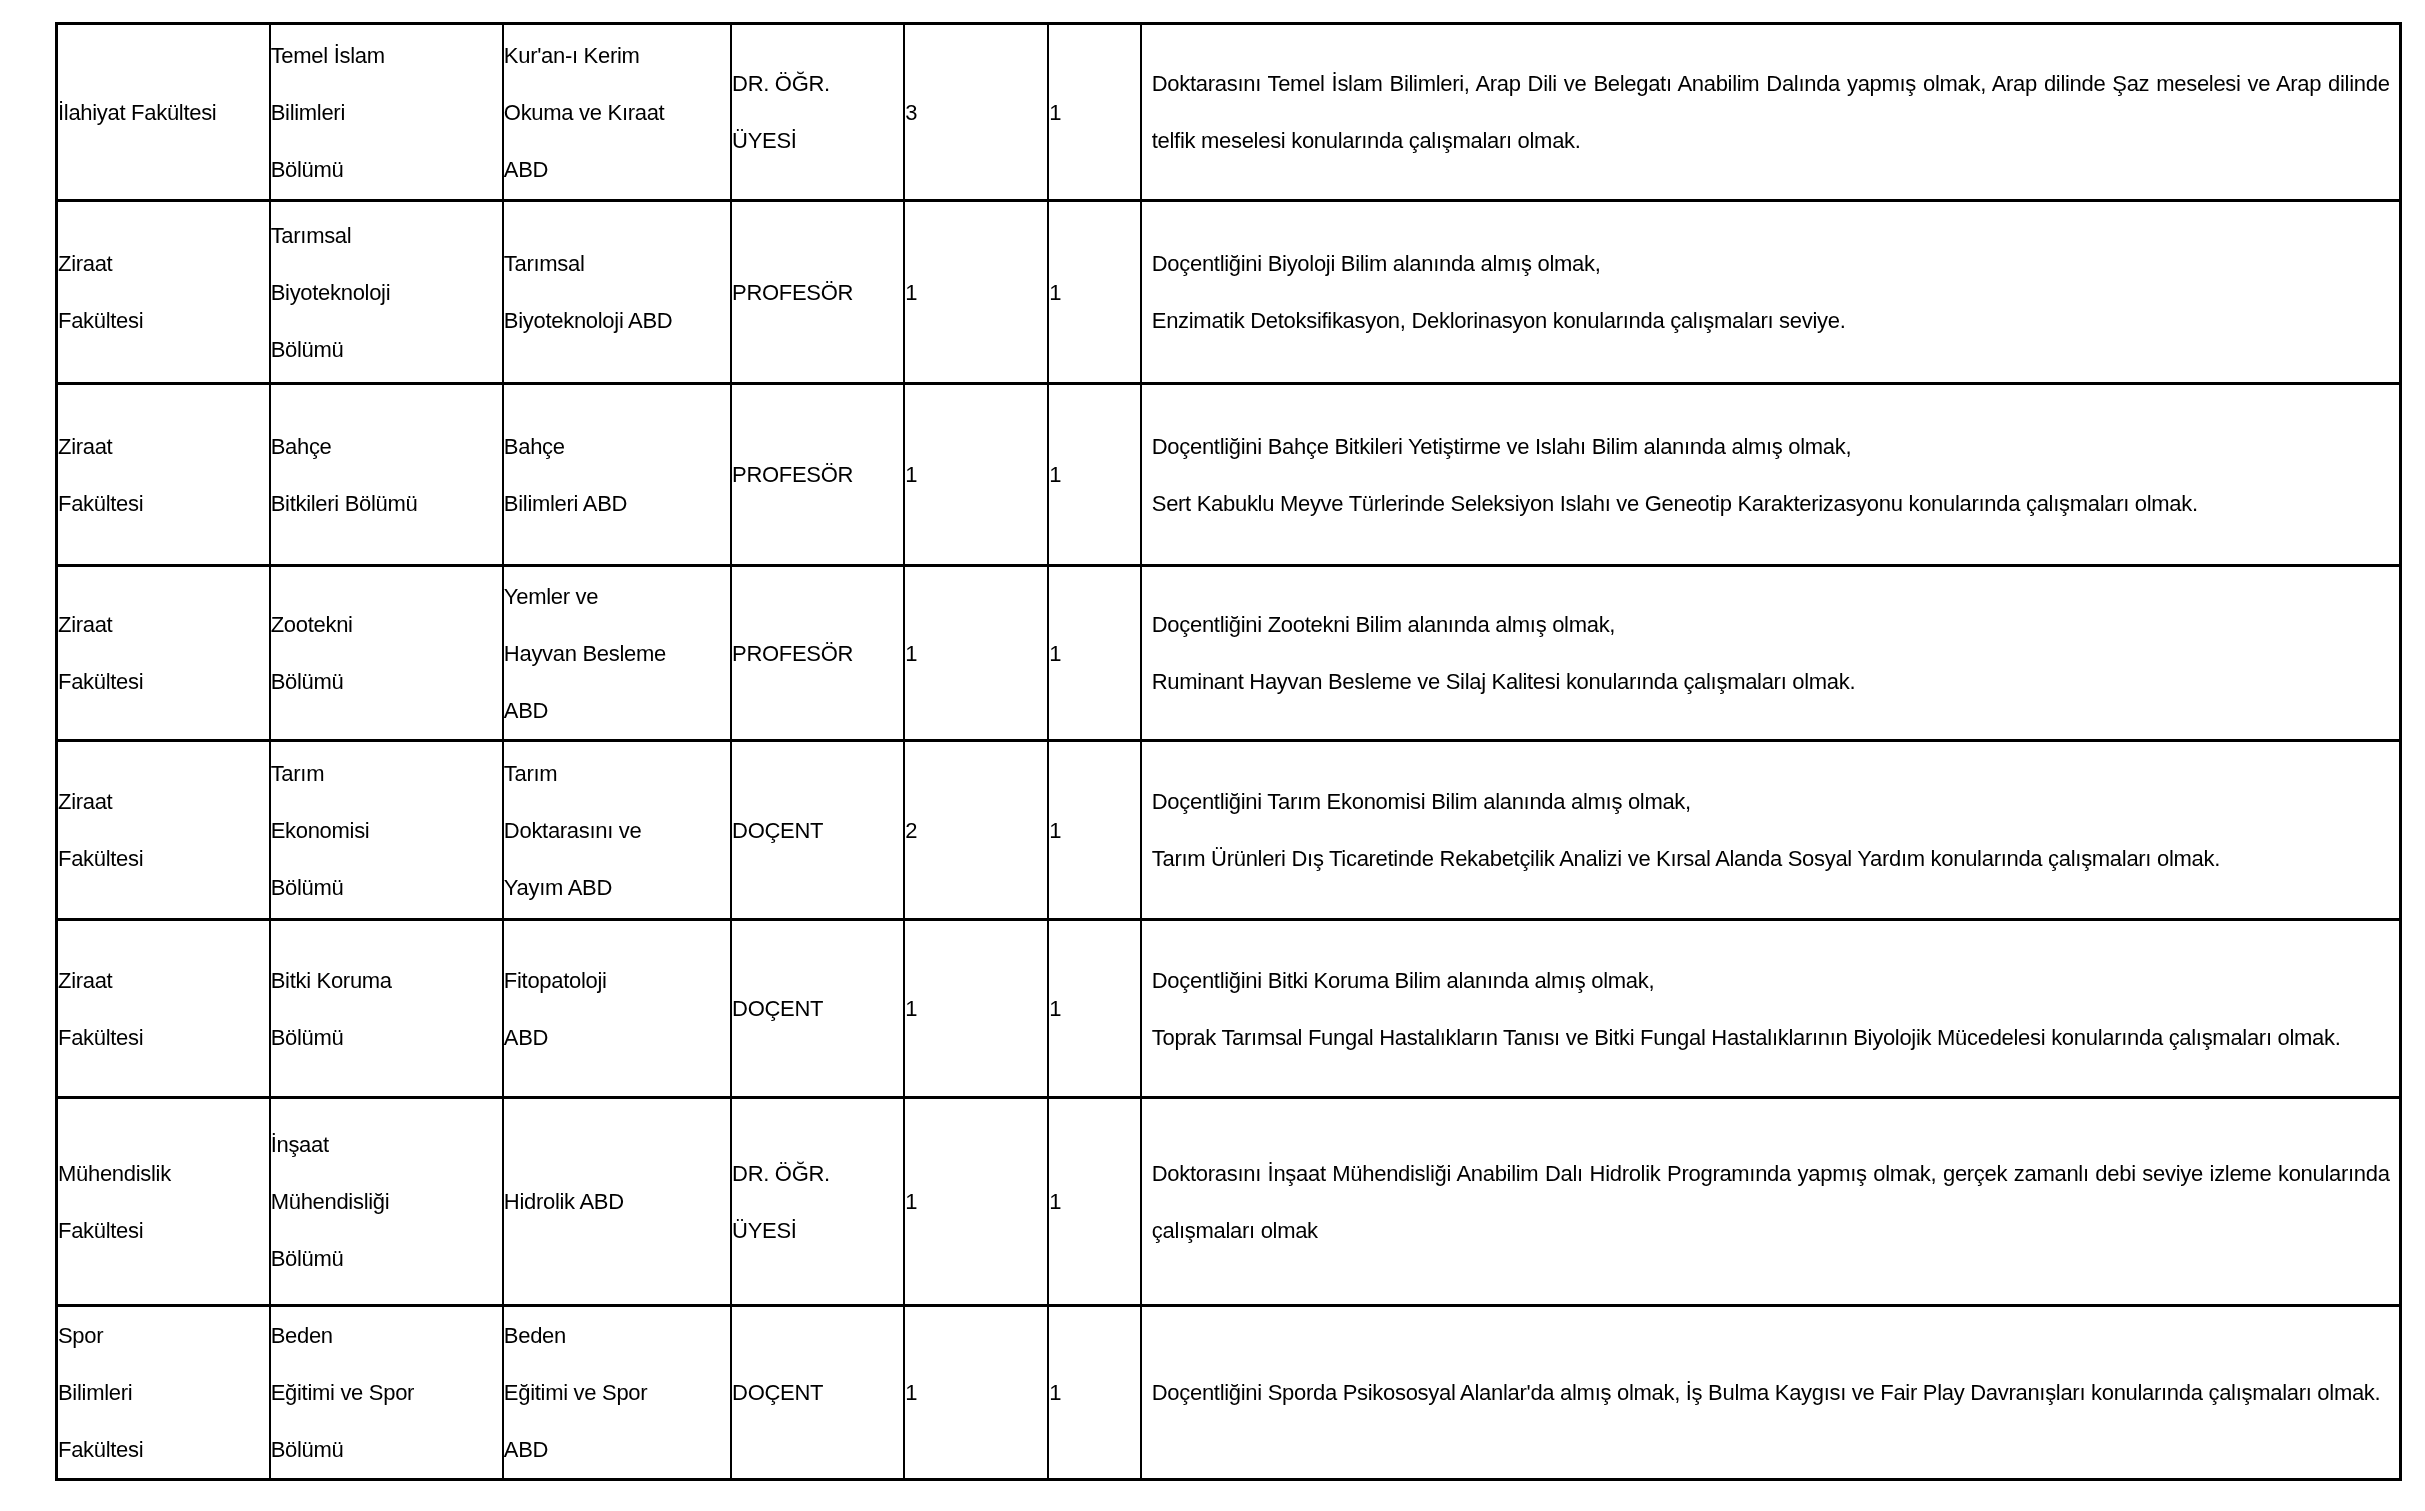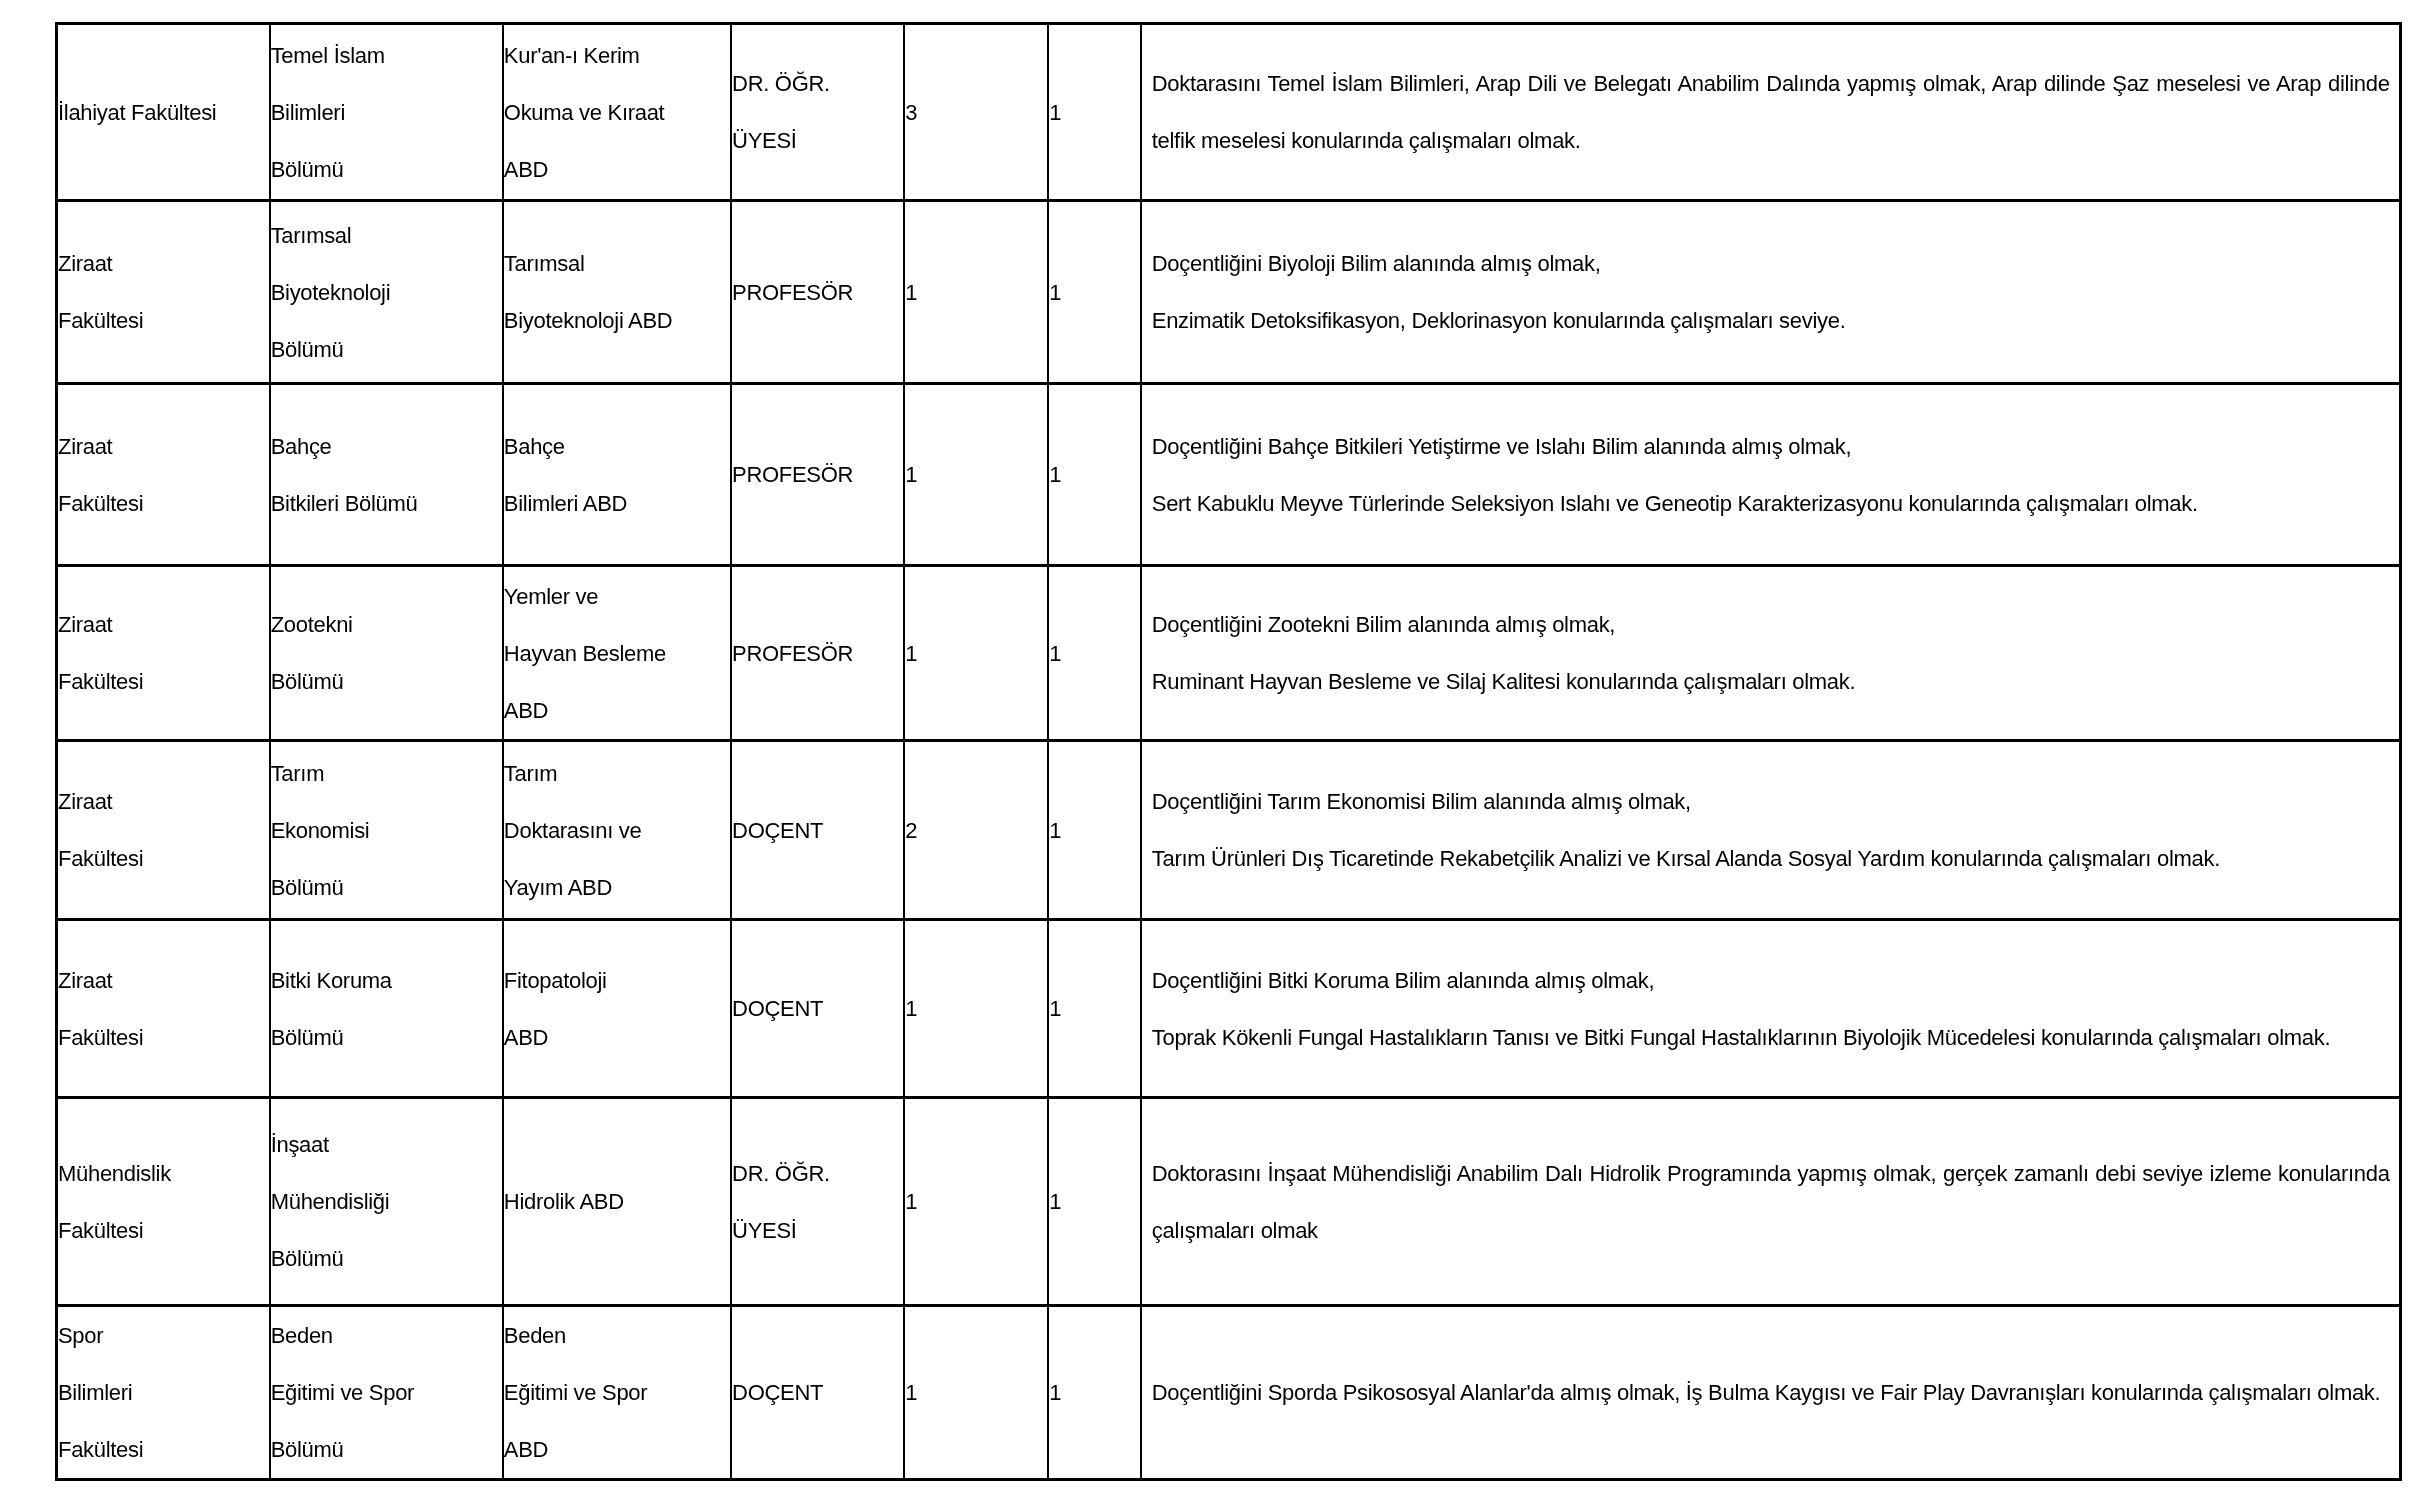--- a/index.html
+++ b/index.html
@@ -198,21 +198,21 @@
             <div class="ln">Fitopatoloji</div>
             <div class="ln">ABD</div>
           </td>
     <td class="center">
             <div class="ln">DOÇENT</div>
           </td>
     <td class="center">1</td>
     <td class="center">1</td>
     <td class="desc">
             <div class="para">Doçentliğini Bitki Koruma Bilim alanında almış olmak,</div>
-            <div class="para">Toprak Kökenli Fungal Hastalıkların Tanısı ve Bitki Fungal Hastalıklarının Biyolojik Mücedelesi konularında çalışmaları olmak.</div>
+            <div class="para">Toprak Tarımsal Fungal Hastalıkların Tanısı ve Bitki Fungal Hastalıklarının Biyolojik Mücedelesi konularında çalışmaları olmak.</div>
           </td>
   </tr>
         <tr>
     <td class="center">
             <div class="ln">Mühendislik</div>
             <div class="ln">Fakültesi</div>
           </td>
     <td class="center">
             <div class="ln">İnşaat</div>
             <div class="ln">Mühendisliği</div>

